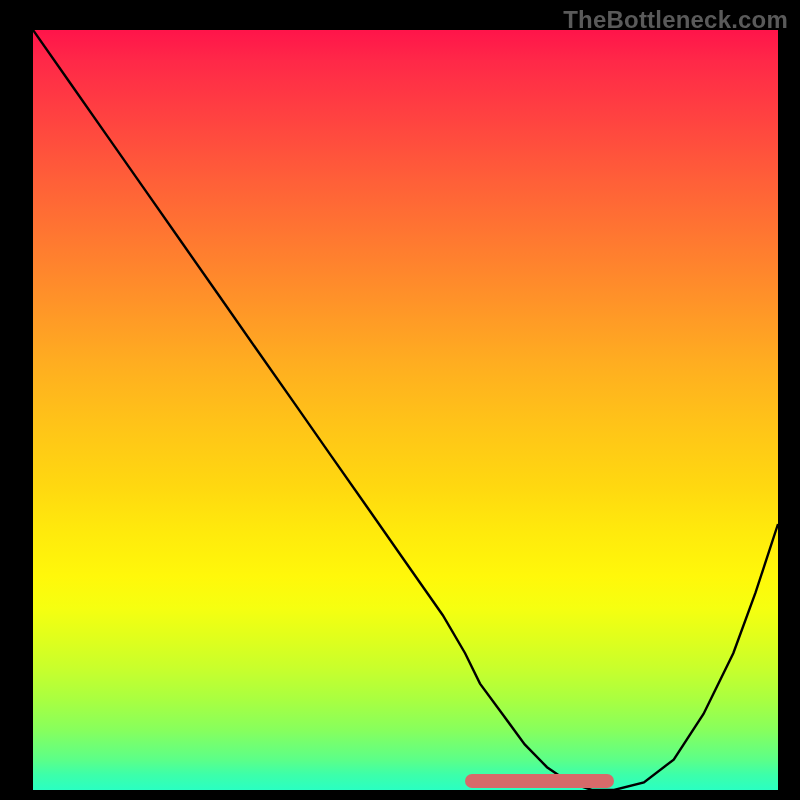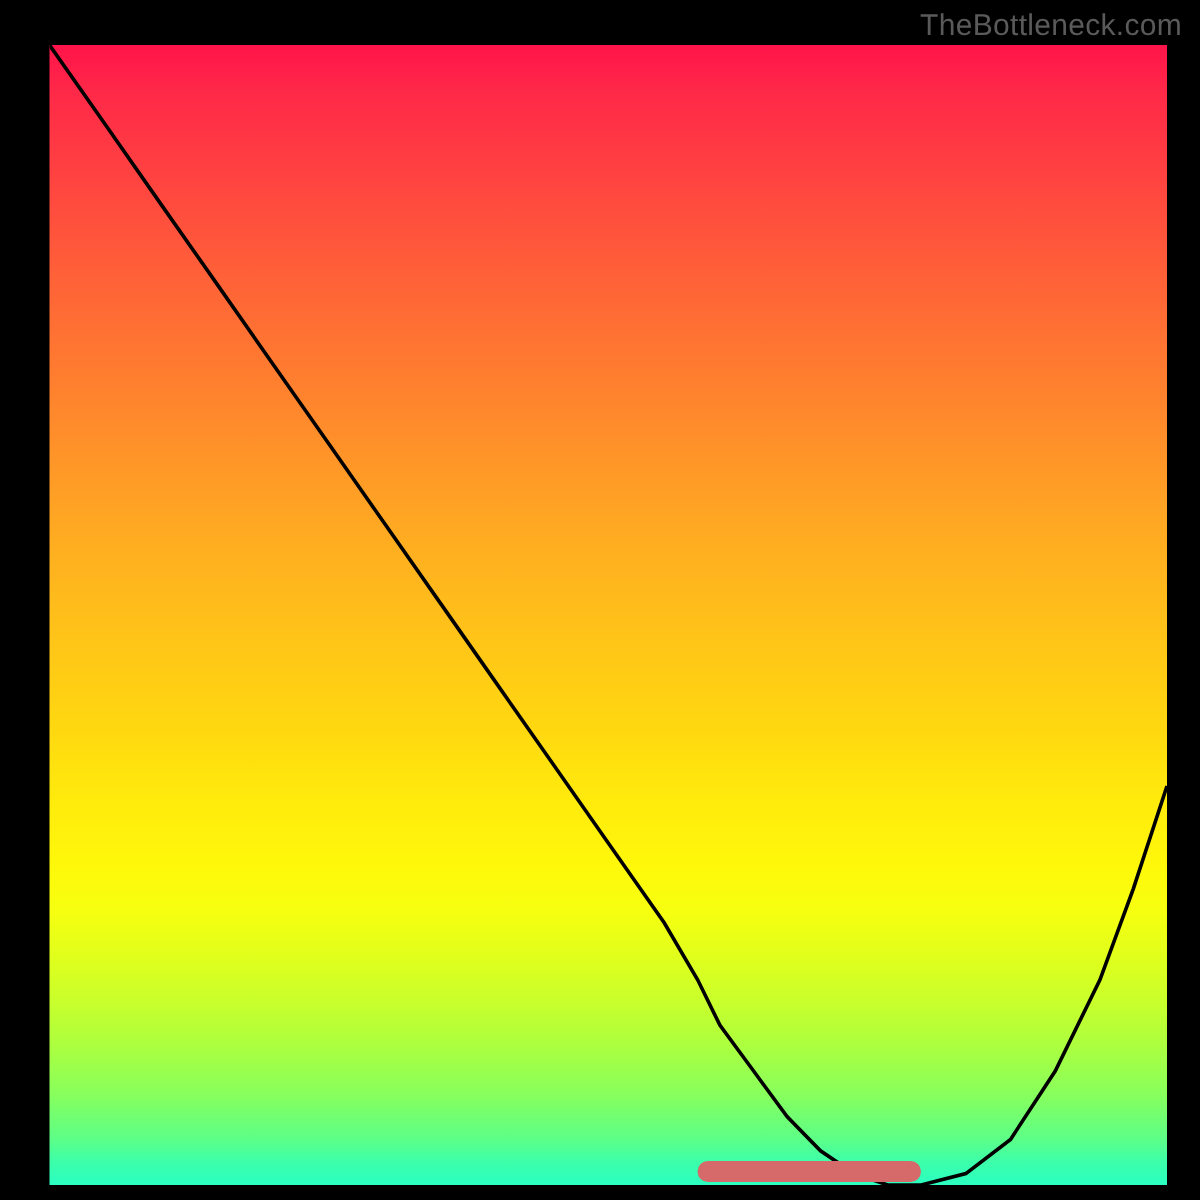--- a/index.html
+++ b/index.html
@@ -15,22 +15,22 @@
     position: relative;
     width: 800px;
     height: 800px;
     background: #000;
   }
   .watermark {
     position: absolute;
     top: 6px;
     right: 12px;
     color: #5a5a5a;
-    font-size: 20px;
-    font-weight: 400;
+    font-size: 24px;
+    font-weight: 700;
     letter-spacing: 0.2px;
     z-index: 10;
   }
   .plot-area {
     position: absolute;
     left: 33px;
     top: 30px;
     width: 745px;
     height: 760px;
   }

